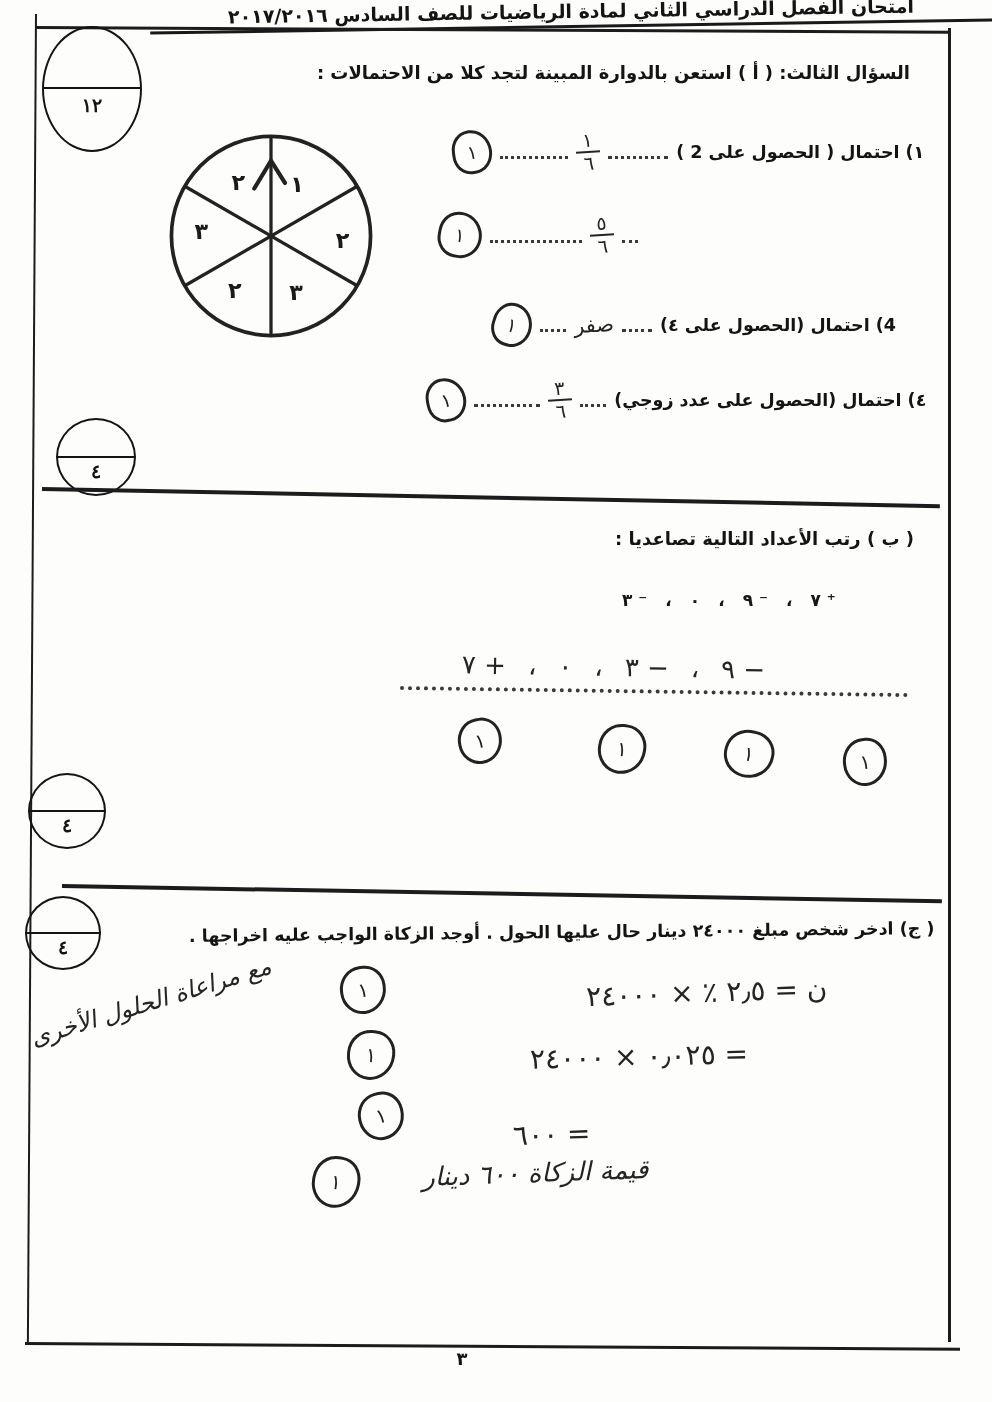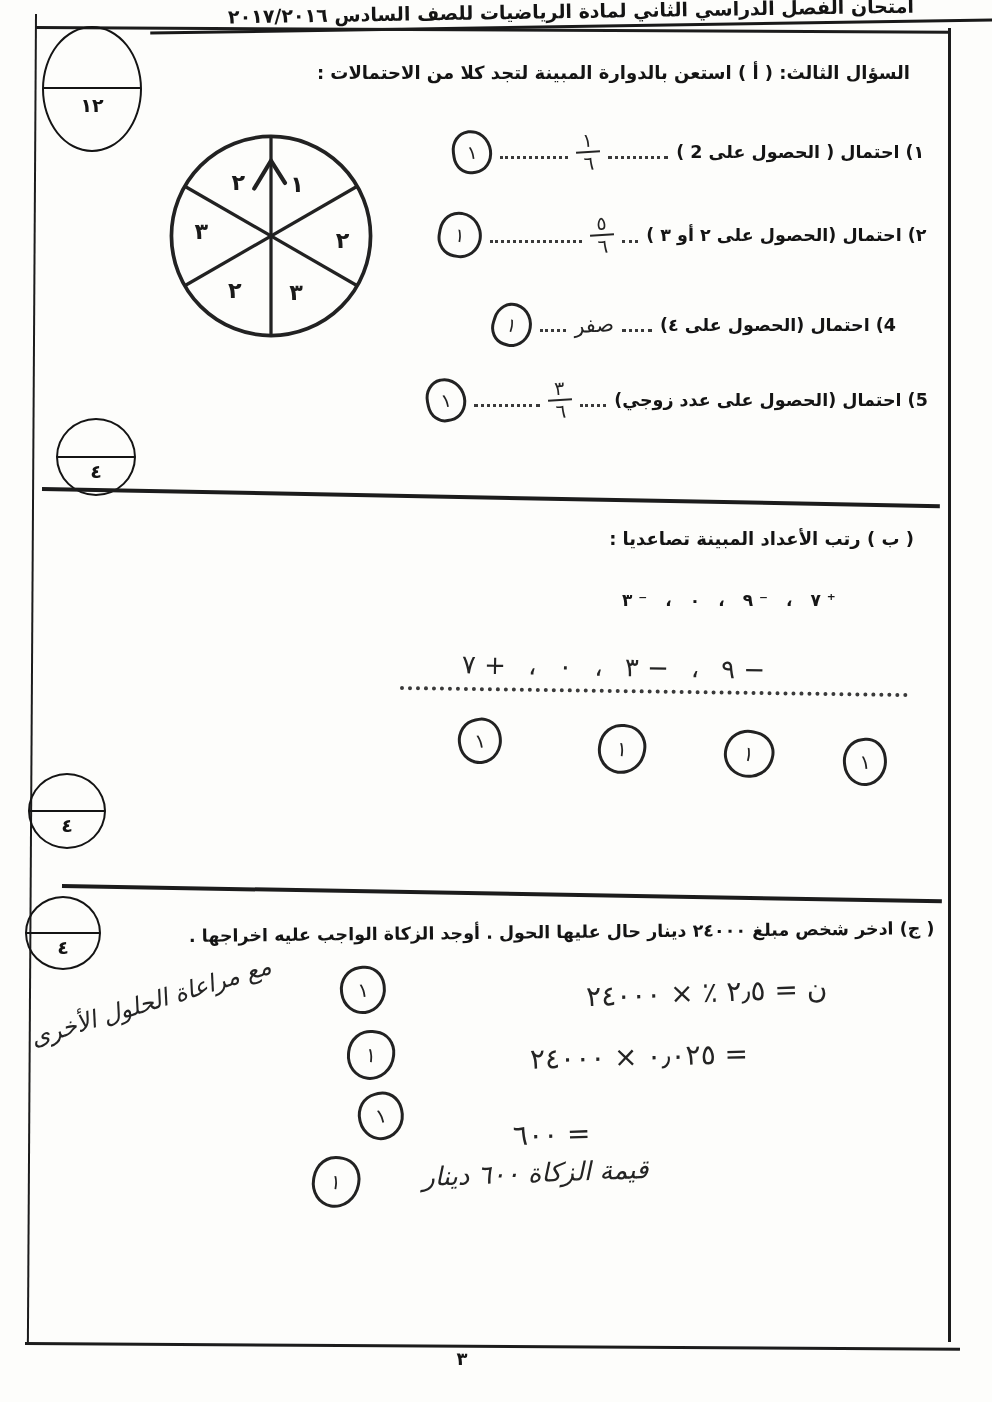--- a/index.html
+++ b/index.html
@@ -19,21 +19,21 @@
   
   .dots{height:0;border-bottom:3px dotted #3a3a3a;align-self:flex-end;margin-bottom:15px;}
   
   .hfrac{display:inline-flex;flex-direction:column;align-items:center;font-size:19px;
          color:#242424;transform:rotate(-4deg);line-height:1.1;}
   .hfrac .den{border-top:2.5px solid #242424;padding:0 7px;}
   .hfrac .num{padding:0 2px;}
   .q-row{position:absolute;display:flex;align-items:center;direction:ltr;gap:8px;}
   .qtext{font-weight:bold;font-size:17.5px;direction:rtl;white-space:nowrap;color:#141414;}
   
-  .score{position:absolute;border:2.5px solid #141414;border-radius:50%;}
+  .score{position:absolute;border:2.5px solid #141414;border-radius:50%;font-family:Liberation Serif, serif;}
   .score .mid{position:absolute;left:-1px;right:-1px;top:48%;height:2.5px;background:#141414;}
   .score .val{position:absolute;left:0;right:0;top:54%;text-align:center;font-weight:bold;
               font-size:19px;color:#141414;}
   .flexrow{position:absolute;display:flex;direction:ltr;align-items:flex-end;}
   .numitem{font-weight:bold;font-size:17px;color:#161616;}
   .handitem{font-size:26px;color:#242424;}
 </style>
 </head>
 <body>
 
@@ -79,50 +79,49 @@
   </div>
 
   <div class="q-row" style="left:438px;top:212px;">
     <div class="mark" style="transform:rotate(10deg);width:38px;height:40px;">١</div>
     <div class="dots" style="width:92px;"></div>
     <span class="hfrac">
       <span class="num">٥</span>
       <span class="den">٦</span>
     </span>
     <div class="dots" style="width:16px;"></div>
-    <span class="qtext">٢) احتمال (الحصول على ٢ أو ٣ )</span>
   </div>
 
   <div class="q-row" style="left:492px;top:303px;">
     <div class="mark" style="transform:rotate(18deg);">١</div>
     <div class="dots" style="width:26px;"></div>
     <span class="hand" style="font-size:21px;transform:rotate(-3deg);">صفر</span>
     <div class="dots" style="width:30px;"></div>
     <span class="qtext">4) احتمال (الحصول على ٤)</span>
   </div>
 
   <div class="q-row" style="left:426px;top:378px;">
     <div class="mark" style="transform:rotate(-12deg);">١</div>
     <div class="dots" style="width:66px;"></div>
     <span class="hfrac">
       <span class="num">٣</span>
       <span class="den">٦</span>
     </span>
     <div class="dots" style="width:26px;"></div>
-    <span class="qtext">5) احتمال (الحصول على عدد زوجي)</span>
+    <span class="qtext">٤) احتمال (الحصول على عدد زوجي)</span>
   </div>
 
   <div class="score" style="left:56px;top:418px;width:76px;height:74px;">
     <div class="mid"></div>
     <div class="val">٤</div>
   </div>
 
   <div class="line" style="left:42px;top:487px;width:898px;height:4px;transform-origin:left center;transform:rotate(1.1deg);"></div>
 
-  <div class="abs printed" style="right:78px;top:528px;font-size:18px;">( ب ) رتب الأعداد المبينة تصاعديا :</div>
+  <div class="abs printed" style="right:78px;top:528px;font-size:18px;">( ب ) رتب الأعداد التالية تصاعديا :</div>
 
   <div class="flexrow" style="left:622px;top:590px;gap:18px;">
       <span class="numitem">٣ ⁻</span>
       <span class="numitem">،</span>
       <span class="numitem">٠</span>
       <span class="numitem">،</span>
       <span class="numitem">٩ ⁻</span>
       <span class="numitem">،</span>
       <span class="numitem">٧ ⁺</span>
     </div>

